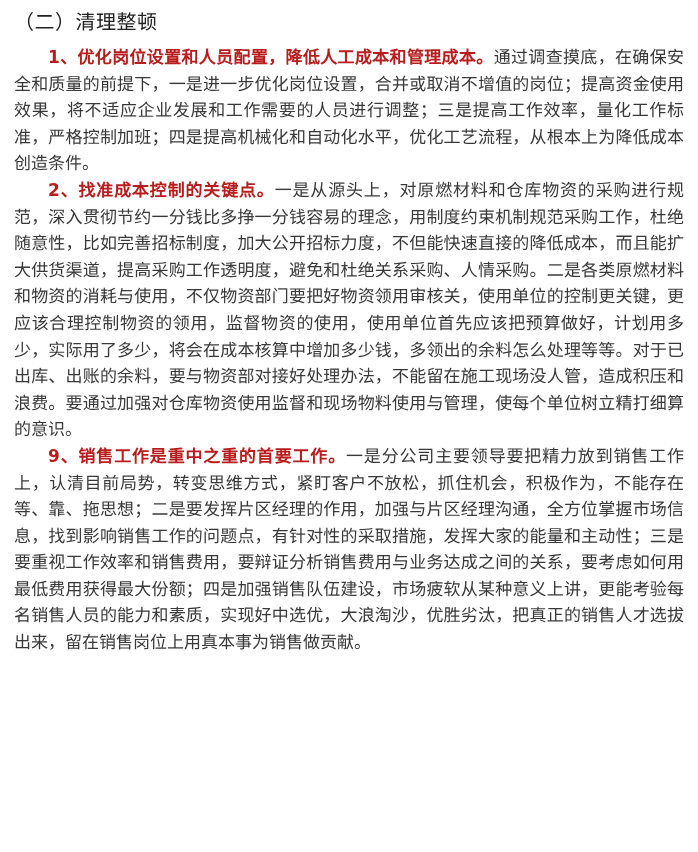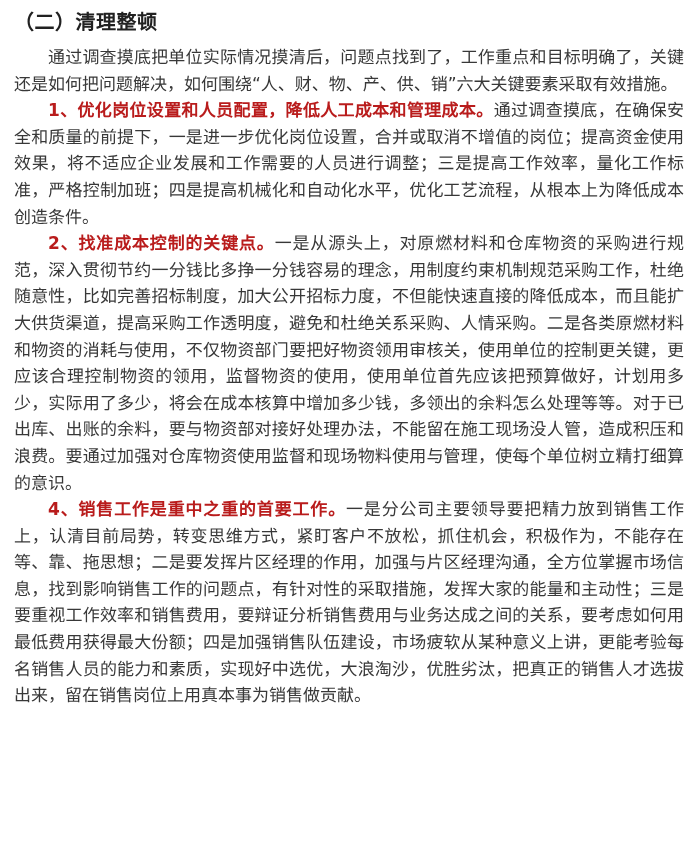--- a/index.html
+++ b/index.html
@@ -12,21 +12,21 @@
   }
   .doc {
     width: 698px;
     box-sizing: border-box;
     padding: 6px 14px 12px 14px;
     color: #383838;
   }
   .heading {
     font-size: 20px;
     line-height: 28px;
-    font-weight: 700;
+    font-weight: 400;
     color: #212121;
     margin: 2px 0 8px 0;
     letter-spacing: 0.5px;
   }
   .para {
     font-size: 17px;
     line-height: 26.6px;
     text-align: justify;
     text-justify: inter-character;
     text-indent: 2em;
@@ -38,22 +38,21 @@
     color: #b91c1c;
   }
 </style>
 </head>
 <body>
 
 <div class="doc">
 
   <h2 class="heading">（二）清理整顿</h2>
 
-  <p class="para"><span class="lead"></span><span>通过调查摸底把单位实际情况摸清后，问题点找到了，工作重点和目标明确了，关键还是如何把问题解决，如何围绕“人、财、物、产、供、销”六大关键要素采取有效措施。</span></p>
 
   <p class="para"><span class="lead">1、优化岗位设置和人员配置，降低人工成本和管理成本。</span><span>通过调查摸底，在确保安全和质量的前提下，一是进一步优化岗位设置，合并或取消不增值的岗位；提高资金使用效果，将不适应企业发展和工作需要的人员进行调整；三是提高工作效率，量化工作标准，严格控制加班；四是提高机械化和自动化水平，优化工艺流程，从根本上为降低成本创造条件。</span></p>
 
   <p class="para"><span class="lead">2、找准成本控制的关键点。</span><span>一是从源头上，对原燃材料和仓库物资的采购进行规范，深入贯彻节约一分钱比多挣一分钱容易的理念，用制度约束机制规范采购工作，杜绝随意性，比如完善招标制度，加大公开招标力度，不但能快速直接的降低成本，而且能扩大供货渠道，提高采购工作透明度，避免和杜绝关系采购、人情采购。二是各类原燃材料和物资的消耗与使用，不仅物资部门要把好物资领用审核关，使用单位的控制更关键，更应该合理控制物资的领用，监督物资的使用，使用单位首先应该把预算做好，计划用多少，实际用了多少，将会在成本核算中增加多少钱，多领出的余料怎么处理等等。对于已出库、出账的余料，要与物资部对接好处理办法，不能留在施工现场没人管，造成积压和浪费。要通过加强对仓库物资使用监督和现场物料使用与管理，使每个单位树立精打细算的意识。</span></p>
 
 
-  <p class="para"><span class="lead">4、销售工作是重中之重的首要工作。</span><span>一是分公司主要领导要把精力放到销售工作上，认清目前局势，转变思维方式，紧盯客户不放松，抓住机会，积极作为，不能存在等、靠、拖思想；二是要发挥片区经理的作用，加强与片区经理沟通，全方位掌握市场信息，找到影响销售工作的问题点，有针对性的采取措施，发挥大家的能量和主动性；三是要重视工作效率和销售费用，要辩证分析销售费用与业务达成之间的关系，要考虑如何用最低费用获得最大份额；四是加强销售队伍建设，市场疲软从某种意义上讲，更能考验每名销售人员的能力和素质，实现好中选优，大浪淘沙，优胜劣汰，把真正的销售人才选拔出来，留在销售岗位上用真本事为销售做贡献。</span></p>
+  <p class="para"><span class="lead">9、销售工作是重中之重的首要工作。</span><span>一是分公司主要领导要把精力放到销售工作上，认清目前局势，转变思维方式，紧盯客户不放松，抓住机会，积极作为，不能存在等、靠、拖思想；二是要发挥片区经理的作用，加强与片区经理沟通，全方位掌握市场信息，找到影响销售工作的问题点，有针对性的采取措施，发挥大家的能量和主动性；三是要重视工作效率和销售费用，要辩证分析销售费用与业务达成之间的关系，要考虑如何用最低费用获得最大份额；四是加强销售队伍建设，市场疲软从某种意义上讲，更能考验每名销售人员的能力和素质，实现好中选优，大浪淘沙，优胜劣汰，把真正的销售人才选拔出来，留在销售岗位上用真本事为销售做贡献。</span></p>
 
 </div>
 
 </body></html>

